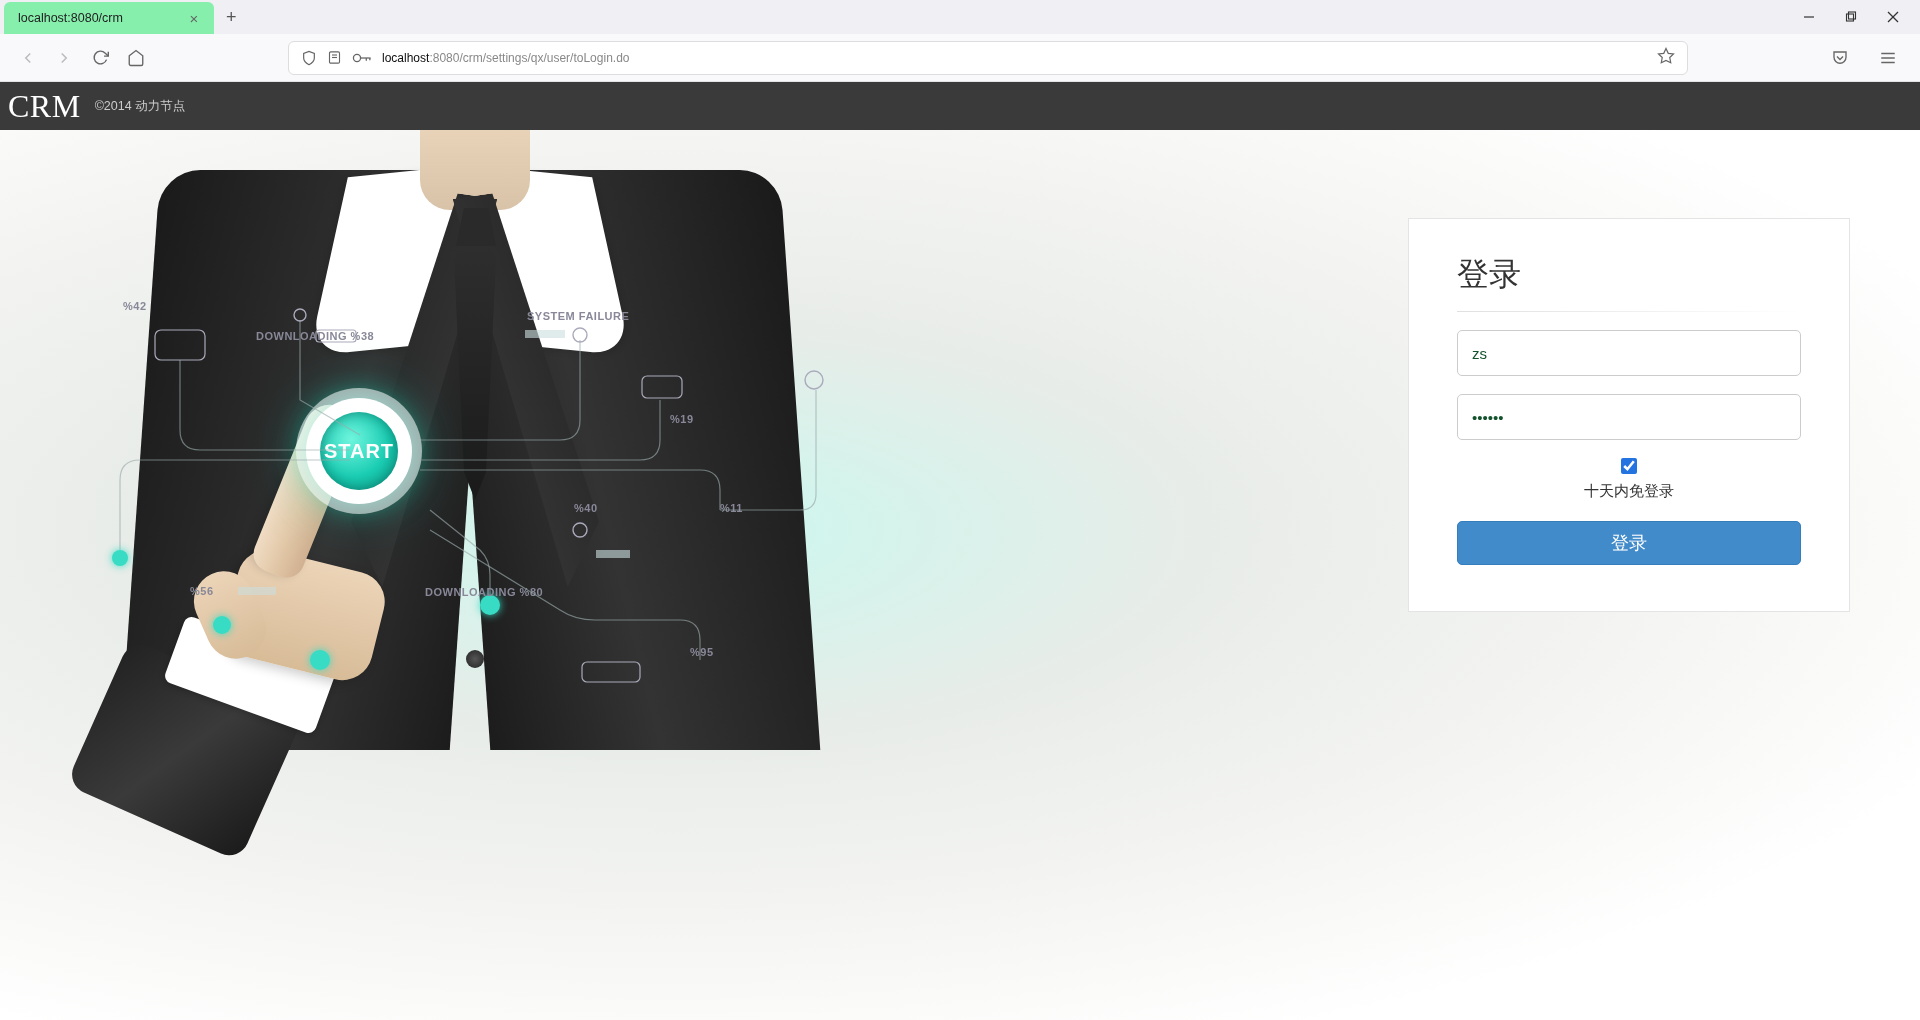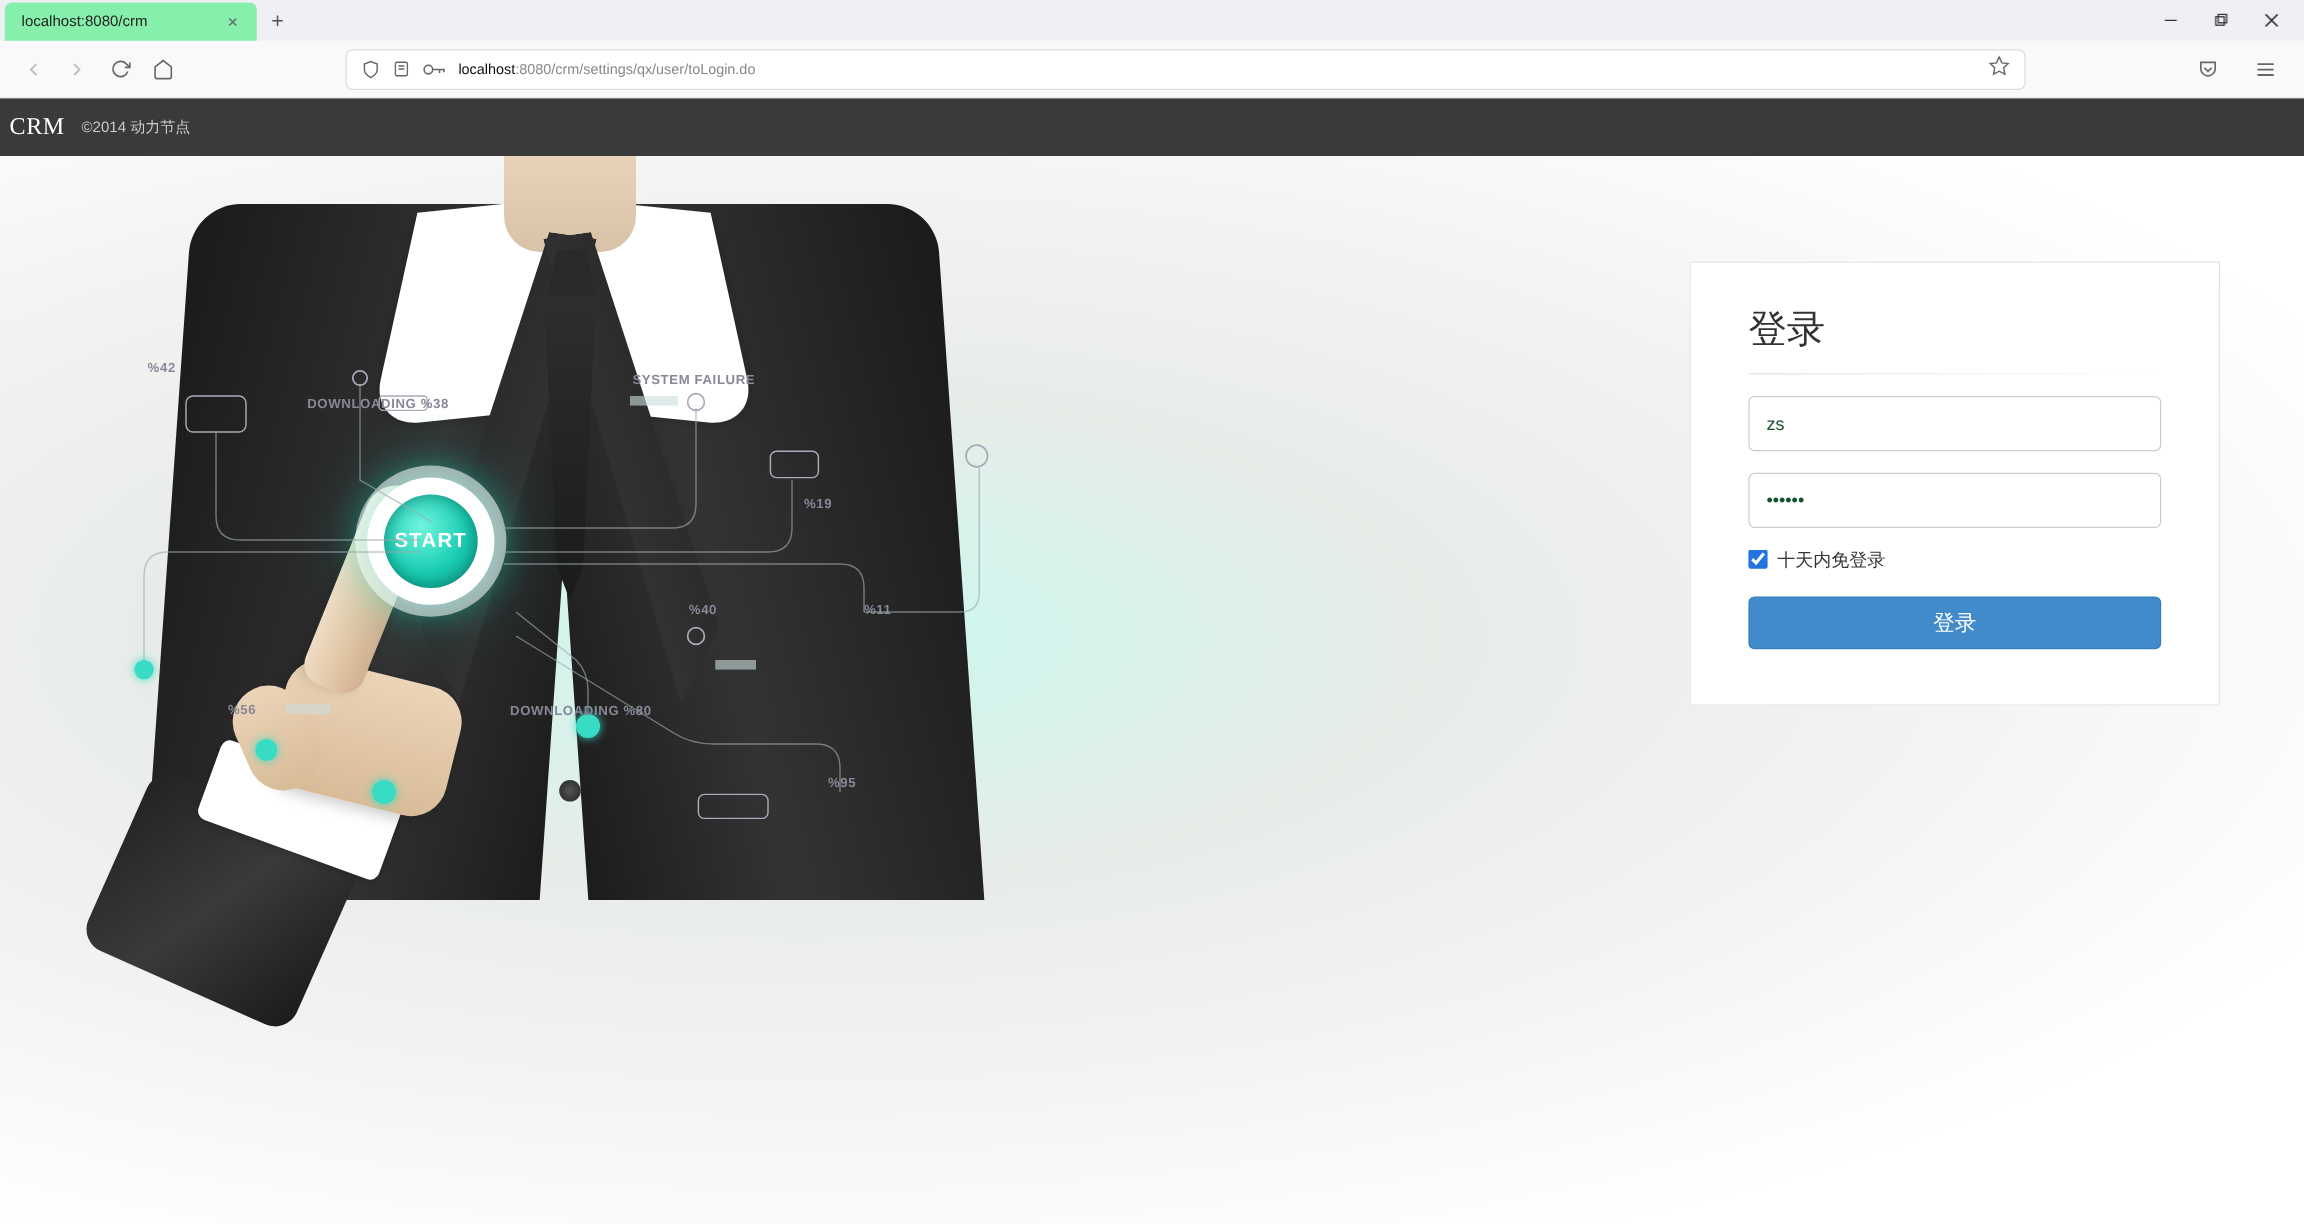--- a/index.html
+++ b/index.html
@@ -45,21 +45,21 @@
     .url-text .host { color: #0c0c0d; }
     .url-text .faded { color: #888; }
     .url-star { color: #666; cursor: pointer; }
     .right-icons { display: flex; gap: 20px; align-items: center; padding-right: 4px; }
     
     
     .app-header {
       height: 48px; background: #3a3a3a; color: #e8e8e8;
       display: flex; align-items: center; gap: 14px; padding: 0 8px;
     }
-    .order-brand { font-family: Georgia, "Times New Roman", serif; font-size: 20px; letter-spacing: 0.5px; color: #fff; }
+    .order-brand { font-family: Georgia, "Times New Roman", serif; font-size: 32px; letter-spacing: 0.5px; color: #fff; }
     .copyright { font-size: 12.5px; color: #ccc; }
     
     
     .main-area { display: flex; height: calc(100vh - 130px); }
     .hero {
       flex: 1; position: relative; overflow: hidden;
       background: radial-gradient(ellipse at 35% 45%, #c9f8ee 0%, #e8ece8 30%, #f6f6f4 60%, #fff 80%);
     }
     
     
@@ -90,21 +90,21 @@
       position: absolute; left: 306px; top: 268px; width: 106px; height: 106px;
       border-radius: 50%; background: #fff;
       box-shadow: 0 0 0 10px rgba(255,255,255,.55), 0 0 30px rgba(30,230,200,.65), 0 0 60px rgba(30,230,200,.4);
     }
     .start-inner {
       position: absolute; inset: 14px; border-radius: 50%;
       background: radial-gradient(circle at 40% 35%, #6ff5de 0%, #1acdb3 55%, #0e9e8a 100%);
       display: flex; align-items: center; justify-content: center;
       box-shadow: inset 0 0 14px rgba(0,80,70,.55);
     }
-    .start-text { color: #fff; font-weight: 800; font-size: 17px; letter-spacing: 1px; font-family: Arial, sans-serif; }
+    .start-text { color: #fff; font-weight: 800; font-size: 20px; letter-spacing: 1px; font-family: Arial, sans-serif; }
     
     
     .hud { position: absolute; inset: 0; pointer-events: none; }
     .hud line, .hud path { stroke: #9aa; stroke-width: 1.2; fill: none; opacity: .65; }
     .dot { fill: #38dcc4; filter: drop-shadow(0 0 4px #38dcc4); }
     .dot-hollow { fill:none; stroke:#aab; stroke-width:1.4; }
     .dashbox { fill:none; stroke:#aab; stroke-width:1.2; }
     .bar { fill:#cdd; opacity:.6; }
     .hud text { font-size: 11px; fill: #889; font-family: Arial; font-weight:700; letter-spacing:.5px; }
     
@@ -117,21 +117,21 @@
     .login-title {
       font-size: 32px; color: #333; font-weight: 400;
       padding-bottom: 14px; margin-bottom: 18px;
       border-bottom: 1px solid; border-image: linear-gradient(to right,#e0e0e0,rgba(224,224,224,0)) 1;
     }
     .form-input {
       width: 100%; height: 46px; border: 1px solid #ccc; border-radius: 5px;
       padding: 0 14px; font-size: 15px; color: #14532d; margin-bottom: 18px;
       outline: none;
     }
-    .remember-row { display: flex; gap: 8px; margin-bottom: 20px; font-size: 15px; color: #333; }
+    .remember-row { display: flex; align-items: center; gap: 8px; margin-bottom: 20px; font-size: 15px; color: #333; flex-direction: column; }
     .remember-row input[type=checkbox] { width: 16px; height: 16px; accent-color: #2374e1; }
     .login-button {
       width: 100%; height: 44px; background: #428bca; color: #fff;
       border: 1px solid #357ebd; border-radius: 5px; font-size: 18px;
       cursor: pointer;
     }
   </style>
 </head>
 <body>
 

